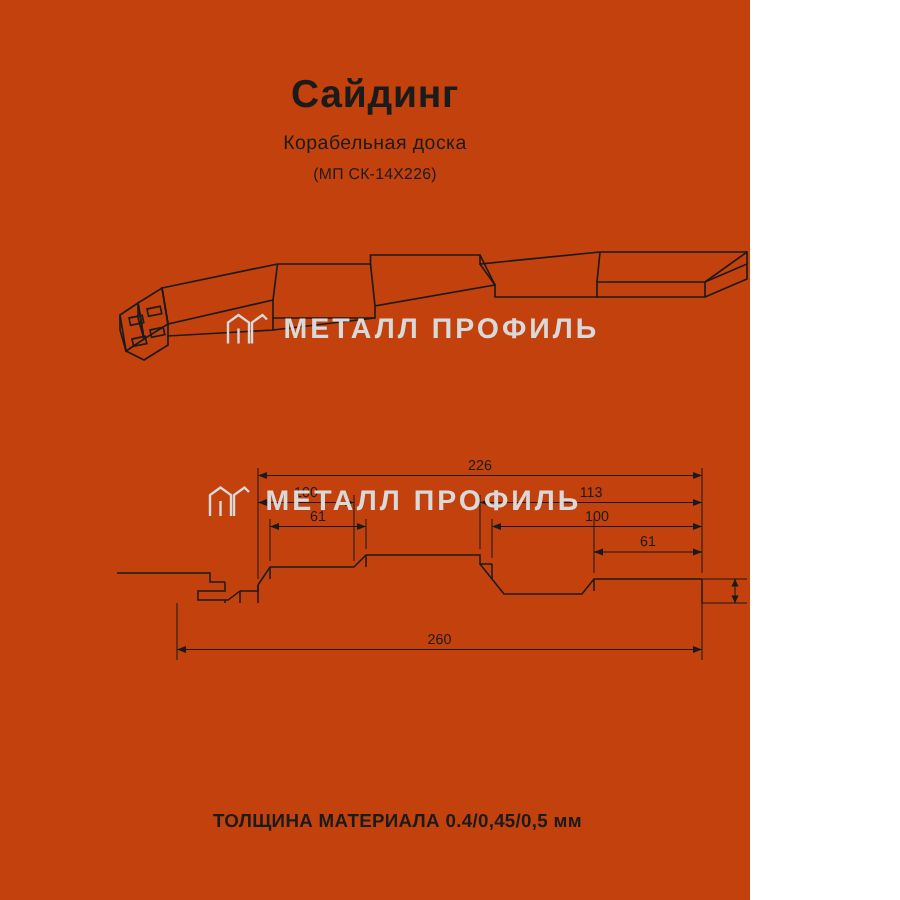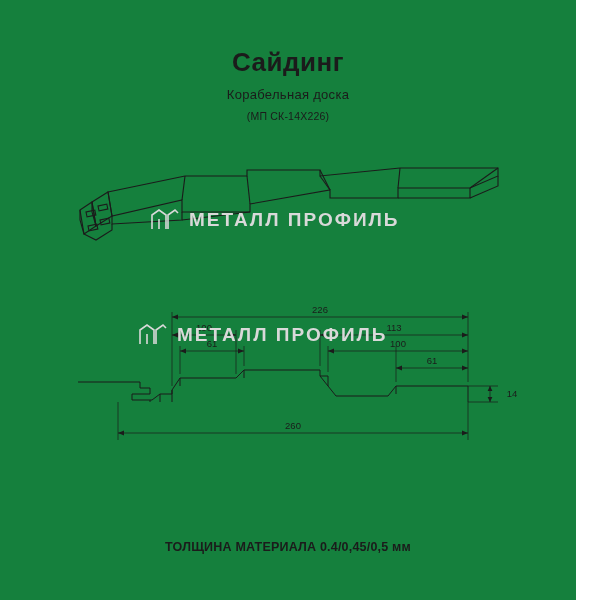--- a/index.html
+++ b/index.html
@@ -5,23 +5,23 @@
   html, body {
     margin: 0;
     padding: 0;
     background: #ffffff;
   }
   body {
     font-family: "Liberation Sans", sans-serif;
   }
   .page {
     position: relative;
-    width: 576px;
+    width: 500px;
     height: 600px;
-    background: #15803d;
+    background: #c2410c;
     overflow: hidden;
     box-sizing: border-box;
   }
 
   
   .header {
     position: absolute;
     top: 48px;
     left: 0;
     width: 100%;
@@ -45,21 +45,21 @@
     font-size: 10.5px;
     color: #1b1b1b;
     margin-top: 8px;
     letter-spacing: 0.2px;
   }
 
   
   .footer {
     position: absolute;
     bottom: 46px;
-    left: 0;
+    left: 15px;
     width: 100%;
     text-align: center;
     font-size: 12.5px;
     font-weight: bold;
     color: #1b1b1b;
     letter-spacing: 0.2px;
   }
 
   
   .drawing {

